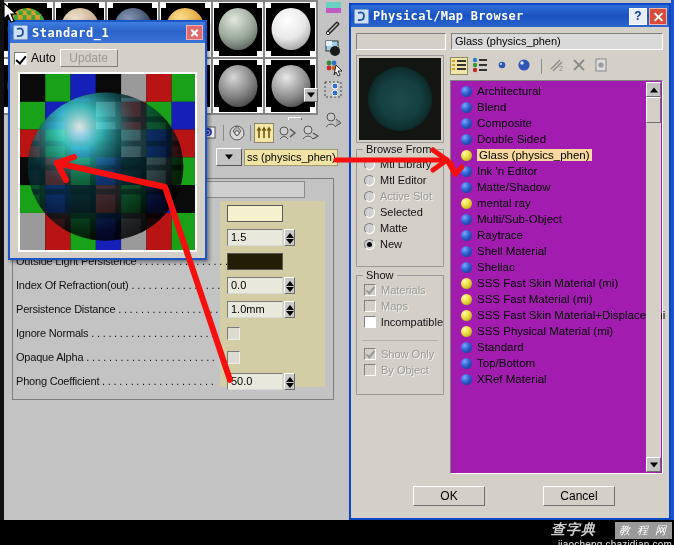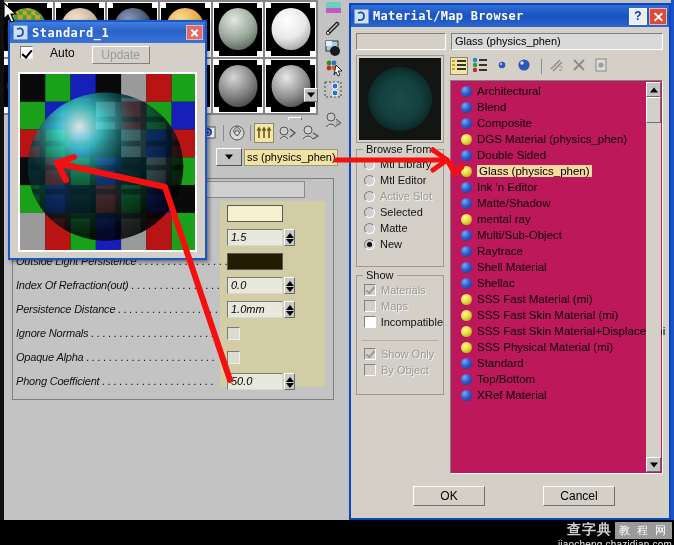--- a/index.html
+++ b/index.html
@@ -35,21 +35,21 @@
   
   .mat-name-row{position:absolute;left:216px;top:148px;width:122px;height:18px;display:flex;align-items:center;}
   .dropdown{width:26px;height:18px;background:#c3c3c3;border:1px solid;border-color:#fff #555 #555 #fff;box-sizing:border-box;position:relative;}
   .mat-name-field{flex:1;height:17px;margin-left:2px;background:#f0e3a5;border:1px solid #9b9b6e;box-sizing:border-box;
     font-size:11px;line-height:15px;padding-left:2px;color:#000;white-space:nowrap;overflow:hidden;}
 
   
   .rollout{position:absolute;left:12px;top:178px;width:322px;height:222px;background:#c3c3c3;border:1px solid #7e7e7e;box-sizing:border-box;}
   .rollout-head{position:absolute;left:3px;top:2px;right:28px;height:17px;background:#cfcfcf;border:1px solid #8a8a8a;box-sizing:border-box;
     font-size:11px;line-height:15px;color:#000;padding-left:68px;}
-  .param-panel{position:absolute;left:3px;top:22px;width:312px;bottom:3px;font-style:italic;}
+  .param-panel{position:absolute;left:3px;top:22px;width:312px;bottom:3px;}
   .prow{position:relative;height:24px;display:flex;align-items:center;}
   .plabel{font-size:11px;color:#111;white-space:nowrap;overflow:hidden;flex:1;letter-spacing:-0.2px;}
   .pctl{position:absolute;left:211px;display:flex;align-items:center;}
   .spinfield{width:56px;height:17px;background:#e8e8dc;border:1px solid;border-color:#7a7a7a #d8d8d8 #d8d8d8 #7a7a7a;box-sizing:border-box;
     font-size:11px;line-height:15px;padding-left:3px;color:#000;}
   .spin{width:11px;height:17px;background:#c9c9c9;border:1px solid;border-color:#fff #6b6b6b #6b6b6b #fff;box-sizing:border-box;position:relative;margin-left:1px;}
   .spin .tri-u{top:5px}.spin .tri-d{top:12px}
   .colorswatch{width:56px;height:17px;border:1px solid #5a5a5a;box-sizing:border-box;}
   .cbox{width:13px;height:13px;background:#dcdcd0;border:1px solid;border-color:#7a7a7a #ededed #ededed #7a7a7a;box-sizing:border-box;}
   .yellowband{position:absolute;left:207px;top:22px;width:105px;bottom:12px;background:#d6cfa0;opacity:.85;}
@@ -57,21 +57,21 @@
   
   .dlg-std{position:absolute;left:8px;top:20px;width:199px;height:240px;background:#d4d0c8;
     border:2px solid #1a56c8;box-sizing:border-box;box-shadow:2px 2px 4px rgba(0,0,0,.45);}
   .dlg-std .tbar{height:21px;background:linear-gradient(180deg,#3f7fe0 0%,#2b62c8 45%,#3a74d8 100%);
     display:flex;align-items:center;padding:0 2px;}
   .tbar-ico{width:15px;height:15px;margin:0 4px 0 1px;position:relative;}
   .tbar-txt{color:#fff;font-family:"DejaVu Sans Mono",monospace;font-size:12px;font-weight:bold;letter-spacing:.5px;flex:1;}
   .closebtn{width:17px;height:15px;background:#e06a6a;border:1px solid #f3b0b0;box-sizing:border-box;position:relative;}
   .closebtn::before,.closebtn::after{content:'';position:absolute;left:3px;top:6px;width:9px;height:2px;background:#fff;}
   .closebtn::before{transform:rotate(45deg)}.closebtn::after{transform:rotate(-45deg)}
-  .std-ctrls{height:24px;display:flex;align-items:flex-start;padding:3px 0 0 10px;gap:17px;}
+  .std-ctrls{height:24px;display:flex;align-items:center;padding:3px 0 0 4px;gap:4px;}
   .chk{width:13px;height:13px;background:#fff;border:1px solid;border-color:#7a7a7a #ededed #ededed #7a7a7a;box-sizing:border-box;position:relative;}
   .chk.on::after{content:'';position:absolute;left:3px;top:1px;width:4px;height:8px;border:solid #000;border-width:0 2px 2px 0;transform:rotate(40deg);}
   .std-lbl{font-size:12px;color:#000;}
   .btn-update{width:58px;height:18px;background:#d4d0c8;border:1px solid;border-color:#fff #808080 #808080 #fff;box-sizing:border-box;
     font-size:12px;color:#9a9a96;text-align:center;line-height:16px;}
   .std-preview{position:absolute;left:8px;top:50px;right:8px;bottom:6px;background:#000;border:2px solid #fff;box-sizing:border-box;overflow:hidden;}
   .checkerbg{position:absolute;inset:0;}
 
   
   .mmb{position:absolute;left:349px;top:3px;width:322px;height:517px;background:#d4d0c8;border:2px solid #0a46c4;box-sizing:border-box;}
@@ -105,21 +105,21 @@
   .radio{width:11px;height:11px;border-radius:50%;background:#d0d0d0;border:1px solid;border-color:#808080 #fff #fff #808080;box-sizing:border-box;position:relative;}
   .radio.on::after{content:'';position:absolute;left:2px;top:2px;width:5px;height:5px;border-radius:50%;background:#000;}
   .opt-lbl{font-size:11px;color:#111;}
   .opt-lbl.dim{color:#9a9a96;text-shadow:1px 1px 0 #f4f2ee;}
   .chk2{width:12px;height:12px;background:#fff;border:1px solid;border-color:#808080 #fff #fff #808080;box-sizing:border-box;position:relative;}
   .chk2.dim{background:#d4d0c8;}
   .chk2.on::after{content:'';position:absolute;left:3px;top:0px;width:3px;height:7px;border:solid #000;border-width:0 2px 2px 0;transform:rotate(40deg);}
   .chk2.on.dim::after{border-color:#9a9a96;}
 
   
-  .listbox{position:absolute;left:99px;top:53px;right:6px;bottom:44px;background:#be185d;
+  .listbox{position:absolute;left:99px;top:53px;right:6px;bottom:44px;background:#a21caf;
     border:1px solid;border-color:#808080 #fff #fff #808080;box-sizing:border-box;}
   .listscroll{position:absolute;right:1px;top:1px;bottom:1px;width:15px;background:#d4d0c8;}
   .lsb-track{position:absolute;left:0;right:0;top:15px;bottom:15px;background:#d4d0c8;}
   .lsb-thumb{position:absolute;left:0;right:0;top:0;height:26px;background:#d4d0c8;border:1px solid;border-color:#fff #6f6f6f #6f6f6f #fff;box-sizing:border-box;}
   .items{position:absolute;left:2px;top:2px;right:18px;top:2px;}
   .item{height:16px;display:flex;align-items:center;gap:5px;padding-left:8px;}
   .item .lbl{font-size:11.5px;color:#000;white-space:nowrap;}
   .item.sel .lbl{background:#f6d8a0;padding:0 2px;}
   .dot{width:11px;height:11px;border-radius:50%;flex:0 0 auto;}
   .dot.blue{background:radial-gradient(circle at 33% 30%,#7aa8ff 0%,#2f5fd0 45%,#12307e 100%);}
@@ -132,21 +132,21 @@
   .btn-cancel{left:192px;}
 
   
   .anno{position:absolute;left:0;top:0;width:674px;height:545px;pointer-events:none;}
 
   
   .footerbar{position:absolute;left:0;bottom:0;width:674px;height:25px;background:#000;}
   .wm-left{position:absolute;left:4px;top:3px;display:flex;align-items:center;gap:4px;color:#fff;font-size:12px;white-space:nowrap;}
   .wm-logo{width:15px;height:15px;border-radius:50%;background:radial-gradient(circle at 35% 35%,#79b8ff,#1a5fc8 70%,#0b2f72);position:relative;}
   .wm-right{position:absolute;right:2px;top:1px;text-align:right;}
-  .wm-cn{display:flex;align-items:center;gap:3px;justify-content:flex-end;}
+  .wm-cn{display:flex;align-items:center;gap:19px;justify-content:flex-end;font-style:italic;}
   .wm-cn .a{color:#cfcfcf;font-size:14px;font-weight:bold;letter-spacing:1px;}
   .wm-cn .b{background:#9a9a9a;color:#fff;font-size:11px;padding:1px 4px;letter-spacing:2px;}
   .wm-url{color:#e8e8e8;font-size:10px;letter-spacing:.2px;}
   .blue-edge{position:absolute;right:0;top:0;width:3px;height:520px;background:#1b54c8;}
   .left-dark{position:absolute;left:0;top:0;width:4px;height:520px;background:#101010;}
 </style>
 </head>
 <body>
 
 <div id="root">
@@ -540,21 +540,21 @@
   </div>
 
   <div class="mmb">
     <div class="mmb-tbar">
       <div class="tbar-ico">
         <svg width="15" height="15" viewBox="0 0 15 15">
             <rect width="15" height="15" fill="#cfe0f4" stroke="#2b5ca8"></rect>
             <path d="M4 4 q6-2 6 3 t-6 4" fill="none" stroke="#1b4fa0" stroke-width="1.8"></path>
           </svg>
       </div>
-      <div class="mmb-title">Material/Map Browser</div>
+      <div class="mmb-title">Physical/Map Browser</div>
       <div class="helpbtn">?</div>
       <div class="xbtn"></div>
     </div>
 
     <div class="mmb-body">
 
       <div class="namebox"></div>
       <div class="selname">Glass (physics_phen)</div>
 
       <div class="bigpreview">
@@ -693,24 +693,20 @@
             </div>
           <div class="item">
               <div class="dot blue"></div>
               <div class="lbl">Blend</div>
             </div>
           <div class="item">
               <div class="dot blue"></div>
               <div class="lbl">Composite</div>
             </div>
           <div class="item">
-              <div class="dot yellow"></div>
-              <div class="lbl">DGS Material (physics_phen)</div>
-            </div>
-          <div class="item">
               <div class="dot blue"></div>
               <div class="lbl">Double Sided</div>
             </div>
           <div class="item sel">
               <div class="dot yellow"></div>
               <div class="lbl">Glass (physics_phen)</div>
             </div>
           <div class="item">
               <div class="dot blue"></div>
               <div class="lbl">Ink 'n Editor</div>
@@ -734,25 +730,25 @@
           <div class="item">
               <div class="dot blue"></div>
               <div class="lbl">Shell Material</div>
             </div>
           <div class="item">
               <div class="dot blue"></div>
               <div class="lbl">Shellac</div>
             </div>
           <div class="item">
               <div class="dot yellow"></div>
+              <div class="lbl">SSS Fast Skin Material (mi)</div>
+            </div>
+          <div class="item">
+              <div class="dot yellow"></div>
               <div class="lbl">SSS Fast Material (mi)</div>
-            </div>
-          <div class="item">
-              <div class="dot yellow"></div>
-              <div class="lbl">SSS Fast Skin Material (mi)</div>
             </div>
           <div class="item">
               <div class="dot yellow"></div>
               <div class="lbl">SSS Fast Skin Material+Displace (mi</div>
             </div>
           <div class="item">
               <div class="dot yellow"></div>
               <div class="lbl">SSS Physical Material (mi)</div>
             </div>
           <div class="item">

